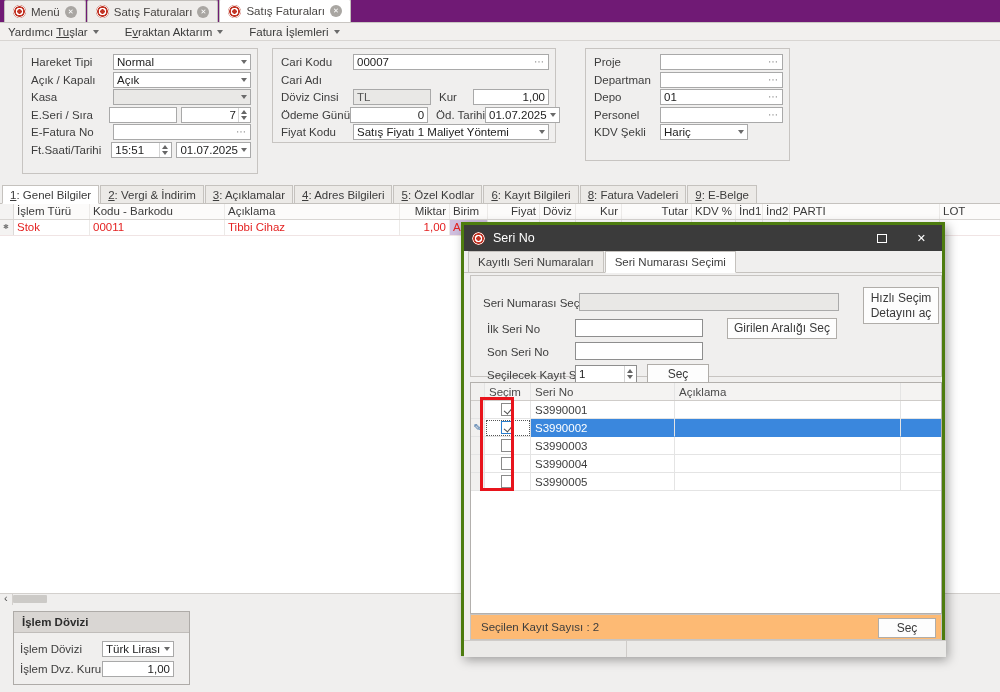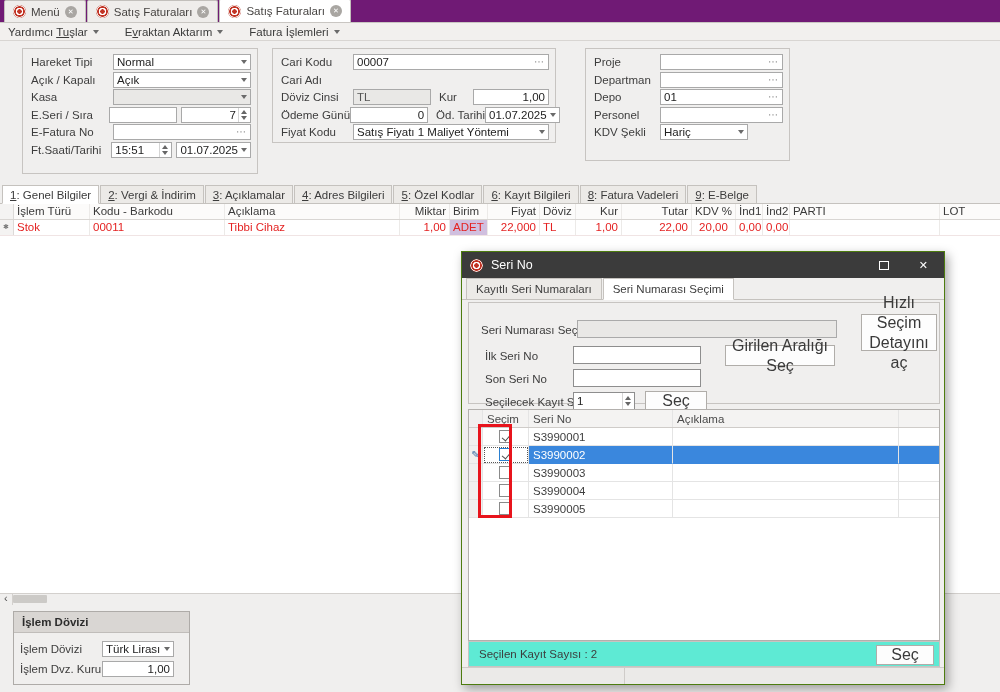--- a/index.html
+++ b/index.html
@@ -74,30 +74,30 @@
 
   
   .botarea{position:absolute;left:0;top:605px;width:1000px;height:87px;background:#f0efee;}
   .islembox{position:absolute;left:13px;top:6px;width:177px;height:74px;border:1px solid #aeaba8;background:#f0efee;}
   .islembox .boxtitle{height:21px;background:#d9d6d3;border-bottom:1px solid #c0bdba;display:flex;align-items:center;padding-left:8px;font-weight:bold;color:#2c2c2c;}
   .islembox .frow{margin:0;padding:0 6px;}
   .islembox .r1{margin-top:8px;}
   .islembox .r2{margin-top:4px;}
 
   
-  .dialog{position:absolute;left:461px;top:251px;width:484px;height:434px;background:#f0efee;border:1px solid #4d7c0f;box-shadow:3px 4px 10px rgba(0,0,0,.35);z-index:10;}
+  .dialog{position:absolute;left:461px;top:222px;width:484px;height:434px;background:#f0efee;border:3px solid #4d7c0f;box-shadow:3px 4px 10px rgba(0,0,0,.35);z-index:10;}
   .dtitle{height:26px;background:#3b3b3b;display:flex;align-items:center;padding:0 8px;gap:8px;}
   .dtitle .title-text{color:#fff;font-size:12.5px;flex:1;}
   .dlg-max{width:10px;height:9px;border:1px solid #fff;margin-right:22px;cursor:pointer;}
   .dlg-close{color:#fff;font-size:11px;margin-right:8px;cursor:pointer;}
   .dtabs{height:22px;display:flex;align-items:flex-end;padding-left:4px;background:#f0efee;border-bottom:1px solid #c5c2be;}
   .dtab{height:21px;display:flex;align-items:center;padding:0 9px;border:1px solid #c5c2be;border-bottom:none;background:#eceae7;margin-right:1px;white-space:nowrap;cursor:pointer;}
   .dtab.active{background:#ffffff;height:22px;margin-bottom:-1px;border-bottom:1px solid #fff;}
   .dtopbox{position:absolute;left:6px;top:50px;width:472px;height:102px;border:1px solid #c7c4c1;}
-  .btn{background:#fdfdfd;border:1px solid #b0ada9;color:#3a3a3a;display:flex;align-items:center;justify-content:center;text-align:center;cursor:pointer;font-size:16px;line-height:1.25;}
+  .btn{background:#fdfdfd;border:1px solid #b0ada9;color:#3a3a3a;display:flex;align-items:center;justify-content:center;text-align:center;cursor:pointer;font-size:12px;line-height:1.25;}
   .dlg-input{border:1px solid #8e8e8e;background:#fff;height:18px;font-family:"Liberation Sans",sans-serif;font-size:11.5px;padding:0 3px;}
   .dlg-input.disabled{background:#e9e8e6;border-color:#aaa;}
 
   
   .dgrid{position:absolute;left:6px;top:157px;width:472px;height:232px;border:1px solid #b3b0ad;background:#fff;overflow:hidden;}
   .dghead{display:flex;height:18px;background:#f4f3f2;border-bottom:1px solid #cfccc9;}
   .dc{padding:1px 4px;border-right:1px solid #e4e4e4;border-bottom:1px solid #e4e4e4;white-space:nowrap;overflow:hidden;display:flex;align-items:center;}
   .dghead .dc{color:#4a4a4a;border-bottom:none;}
   .drow{display:flex;height:18px;background:#fff;cursor:pointer;}
   .dcol-ind{width:14px;background:#f1f0ef;justify-content:center;}
@@ -107,21 +107,21 @@
   .dcol-fill{flex:1;border-right:none;}
   .drow.selected .dcol-serino,.drow.selected .dcol-acik,.drow.selected .dcol-fill{background:#3a87dd;color:#fff;border-bottom-color:#3a87dd;}
   .drow.selected .dcol-secim{outline:1px dotted #555;outline-offset:-2px;}
   .checkbox{width:13px;height:13px;border:1px solid #8a8a8a;background:#fff;position:relative;display:inline-block;cursor:pointer;}
   .checkbox.checked::after{content:"";position:absolute;left:3.5px;top:0.5px;width:4px;height:8px;border:solid #4a4a4a;border-width:0 1.8px 1.8px 0;transform:rotate(40deg);}
   .drow.selected .checkbox{border:1px solid #2a7fd0;}
   .pencil{font-size:10px;color:#3c6ea5;}
   .red-rect{position:absolute;left:16px;top:172px;width:34px;height:94px;border:3px solid #e8141c;z-index:12;pointer-events:none;}
 
   
-  .dstatus{position:absolute;left:6px;top:389px;width:472px;height:26px;border:1px solid #c7c4c1;background:#5eead4;display:flex;align-items:center;padding-left:10px;}
+  .dstatus{position:absolute;left:6px;top:389px;width:472px;height:26px;border:1px solid #c7c4c1;background:#fdba74;display:flex;align-items:center;padding-left:10px;}
   .dstatus .btn{position:absolute;right:5px;top:3px;width:58px;height:20px;}
   .dstrip{position:absolute;left:0px;top:415px;width:482px;height:17px;display:flex;background:#ebeae8;border-top:1px solid #cfccc9;}
   .dstrip .cell{border-right:1px solid #cfccc9;height:100%;}
   .dstrip .cell1{width:163px;}
   .dstrip .cell2{flex:1;border-right:none;}
 </style>
 </head>
 <body>
 
 <div class="tabbar">

